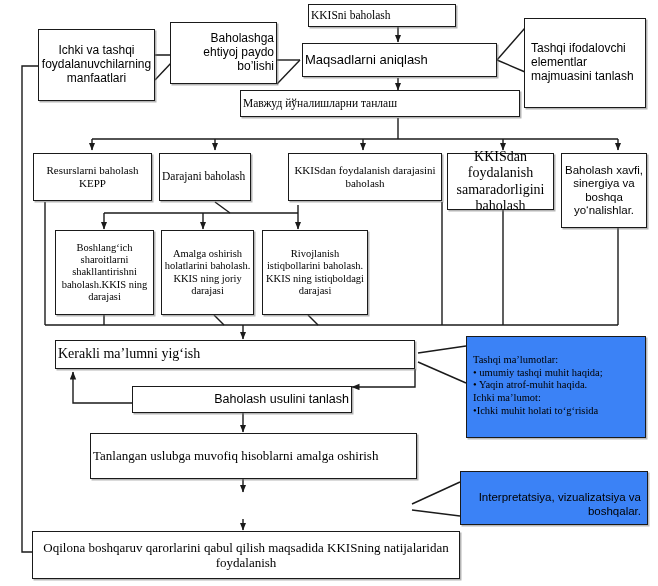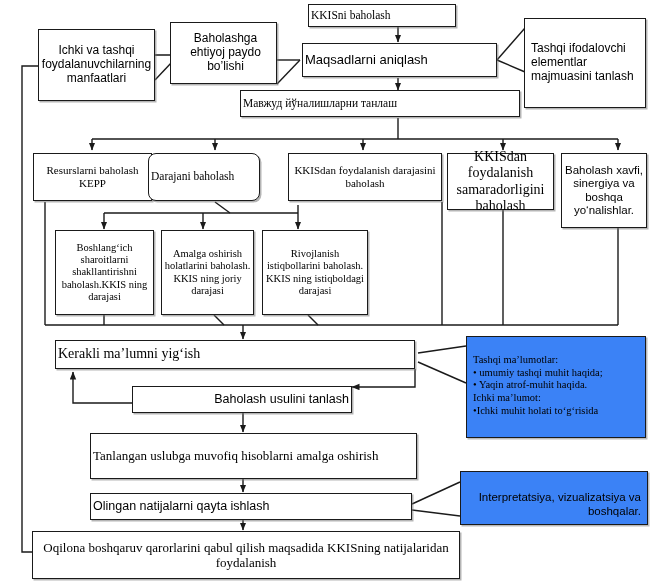--- a/index.html
+++ b/index.html
@@ -116,41 +116,41 @@
   </svg>
 
   <div class="box serif" style="left:308px;top:4px;width:148px;height:23px;font-size:11.5px;">
     <span>KKISni baholash</span>
   </div>
 
   <div class="box sans" style="left:38px;top:29px;width:117px;height:72px;font-size:12px;">
     <span>Ichki va tashqi foydalanuvchilarning manfaatlari</span>
   </div>
 
-  <div class="box sans" style="left:170px;top:22px;width:107px;height:62px;font-size:12px;justify-content:flex-start;text-align:center;padding-left:6px;">
+  <div class="box sans" style="left:170px;top:22px;width:107px;height:62px;font-size:12px;justify-content:flex-start;text-align:right;padding-left:6px;">
     <span>Baholashga ehtiyoj paydo bo’lishi</span>
   </div>
 
   <div class="box sans" style="left:302px;top:43px;width:195px;height:34px;font-size:13px;">
     <span>Maqsadlarni aniqlash</span>
   </div>
 
   <div class="box sans" style="left:524px;top:18px;width:122px;height:90px;font-size:12px;justify-content:flex-start;text-align:left;padding-left:6px;">
     <span>Tashqi ifodalovchi elementlar majmuasini tanlash</span>
   </div>
 
   <div class="box serif" style="left:240px;top:90px;width:280px;height:27px;font-size:11.5px;">
     <span>Мавжуд йўналишларни танлаш</span>
   </div>
 
   <div class="box serif" style="left:33px;top:153px;width:119px;height:48px;font-size:11px;">
     <span>Resurslarni baholash KEPP</span>
   </div>
 
-  <div class="box serif" style="left:148px;top:153px;width:112px;height:48px;font-size:11.5px;border-radius:8px;">
+  <div class="box serif" style="left:159px;top:153px;width:92px;height:48px;font-size:11.5px;">
     <span>Darajani baholash</span>
   </div>
 
   <div class="box serif" style="left:288px;top:153px;width:154px;height:48px;font-size:11px;">
     <span>KKISdan foydalanish darajasini baholash</span>
   </div>
 
   <div class="box serif" style="left:447px;top:153px;width:107px;height:57px;font-size:14px;">
     <span>KKISdan foydalanish samaradorligini baholash</span>
   </div>
@@ -178,23 +178,20 @@
   </div>
 
   <div class="box sans" style="left:132px;top:386px;width:220px;height:27px;font-size:12.5px;justify-content:flex-end;text-align:left;padding-left:10px;">
     <span>Baholash usulini tanlash</span>
   </div>
 
   <div class="box serif" style="left:90px;top:433px;width:327px;height:46px;font-size:13px;">
     <span>Tanlangan uslubga muvofiq hisoblarni amalga oshirish</span>
   </div>
 
-  <div class="box sans" style="left:90px;top:493px;width:322px;height:27px;font-size:12.5px;">
-    <span>Olingan natijalarni qayta ishlash</span>
-  </div>
 
   <div class="box serif" style="left:32px;top:531px;width:428px;height:48px;font-size:13px;">
     <span>Oqilona boshqaruv qarorlarini qabul qilish maqsadida  KKISning natijalaridan foydalanish</span>
   </div>
 
   <div class="note serif" style="left:466px;top:336px;width:180px;height:102px;font-size:10.5px;">
     <span>Tashqi ma’lumotlar:
 • umumiy tashqi muhit haqida;
 • Yaqin atrof-muhit haqida.
 Ichki ma’lumot:

